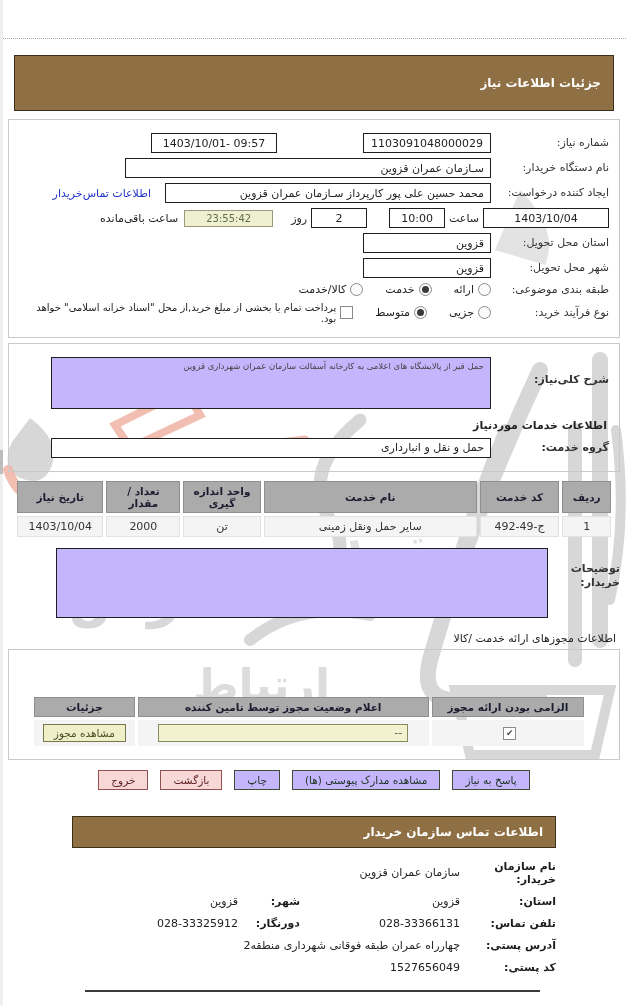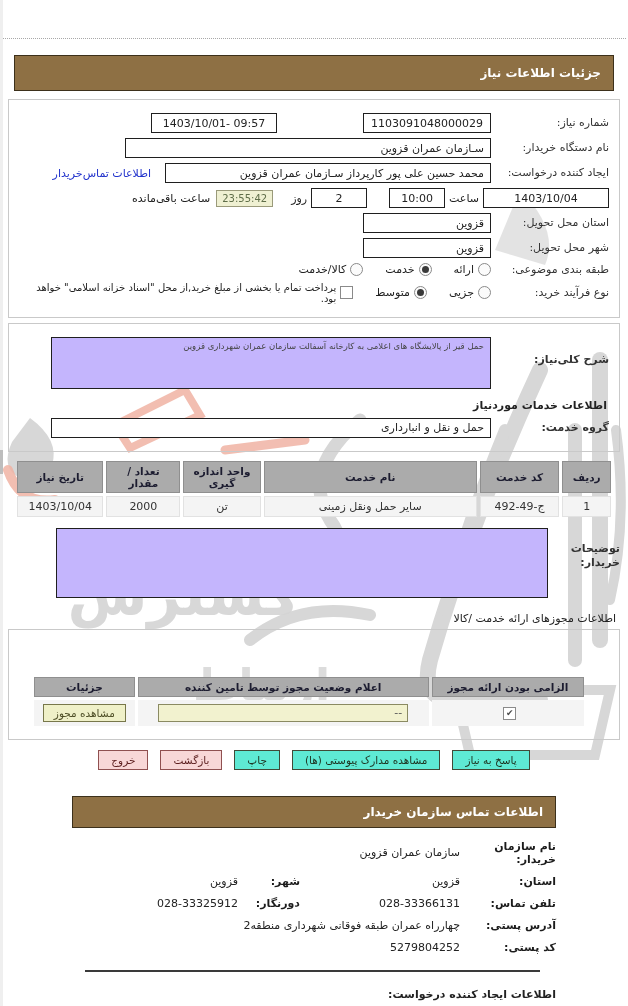--- a/index.html
+++ b/index.html
@@ -8,35 +8,35 @@
     font-family:"DejaVu Sans",sans-serif;font-size:11px;color:#222;overflow:hidden;
   }
   .watermark{position:absolute;inset:0;z-index:0;pointer-events:none;}
   .content{position:relative;z-index:1;}
   .scrollstrip{position:absolute;right:auto;left:0;top:0;width:3px;height:100%;background:#efefef;z-index:2;}
   .scrollthumb{position:absolute;left:0;top:450px;width:3px;height:24px;background:#bdbdbd;}
 
   .topline{height:38px;border-bottom:1px dotted #a8a8a8;margin:0 2px;}
 
   .bar{background:#8e7044;border:1px solid #3c301b;color:#fff;font-weight:bold;font-size:12px;
-       padding:10px 12px;box-sizing:border-box;}
+       padding:20px 12px;box-sizing:border-box;}
   .bar1{margin:16px 14px 8px 14px;}
   .bar2{margin:26px 72px 12px 72px;padding:8px 12px;}
 
   .panel{border:1px solid #c9c9c9;margin:5px 8px;padding:8px 10px;box-sizing:border-box;background:transparent;}
 
   .frow{display:flex;align-items:center;margin:5px 0;}
   .flabel{width:112px;min-width:112px;padding-left:6px;color:#333;line-height:1.25;}
   .box{border:1px solid #1f1f1f;background:#fff;height:20px;display:flex;align-items:center;
        padding:4px 6px;box-sizing:border-box;}
   .box.center{justify-content:center;}
   .num{direction:ltr;unicode-bidi:embed;}
   .link{color:#2233cc;cursor:pointer;margin-right:14px;white-space:nowrap;}
   .countdown{background:#eff0d2;border:1px solid #9a9a7a;color:#5f6e49;font-size:10px;
-             height:15px;display:flex;align-items:center;justify-content:center;padding:0 5px;direction:ltr;}
+             height:15px;display:flex;align-items:center;justify-content:center;padding:0 21px;direction:ltr;}
 
   .radio{width:11px;height:11px;border-radius:50%;border:1px solid #8a8a8a;background:#fbfbfb;
          display:inline-block;position:relative;margin-left:4px;flex:none;}
   .radio.on::after{content:"";position:absolute;inset:2px;border-radius:50%;background:#3a3a3a;}
   .cb{width:11px;height:11px;border:1px solid #8a8a8a;background:#fff;display:inline-flex;
       align-items:center;justify-content:center;font-size:9px;color:#4a4a4a;margin-left:4px;flex:none;}
   .cb.on::before{content:"✔";}
   .optgroup{display:flex;align-items:center;margin-left:22px;}
 
   textarea,.ta{border:1px solid #1f1f1f;background:#c4b5fd;resize:none;box-sizing:border-box;
@@ -53,21 +53,21 @@
 
   .lic-heading{margin:14px 12px 4px;color:#222;}
   .lic-panel{border:1px solid #c9c9c9;margin:4px 8px;padding:44px 8px 10px 8px;}
   table.lic{border-collapse:separate;border-spacing:3px;width:556px;margin:0 24px;}
   table.lic th{background:#ababab;border:1px solid #8f8f8f;color:#1c1c30;font-weight:bold;font-size:10.5px;padding:3px 4px;}
   table.lic td{background:#f4f4f4;text-align:center;padding:4px;}
   .status-input{background:#f2f2cf;border:1px solid #8a8a62;height:16px;width:238px;margin:0 auto;
       display:flex;align-items:center;padding:0 5px;color:#555;justify-content:flex-start;}
   .btn{display:inline-block;border:1px solid #4a4a4a;padding:3px 12px;font-size:10.5px;cursor:pointer;
       font-family:"DejaVu Sans",sans-serif;white-space:nowrap;}
-  .btn-green{background:#5eead4;border-color:#404b38;color:#1d3320;}
+  .btn-green{background:#c4b5fd;border-color:#404b38;color:#1d3320;}
   .btn-pink{background:#f8d7d7;border-color:#8f5050;color:#5c1f1f;}
   .btn-beige{background:#eff0c8;border-color:#77774a;color:#4f4f27;padding:2px 10px;}
   .actions{display:flex;justify-content:center;gap:12px;margin:10px 0 0 0;}
 
   .crow{display:flex;align-items:center;margin:9px 72px 9px 0;}
   .clabel{width:96px;min-width:96px;font-weight:bold;color:#1c1c1c;}
   .cvalue{width:150px;text-align:right;padding-left:10px;color:#222;}
   .clabel2{width:62px;min-width:62px;font-weight:bold;color:#1c1c1c;}
   .cvalue2{width:120px;text-align:right;color:#222;}
   .sep{border-top:2px solid #3a3a3a;margin:16px 88px 14px 85px;}
@@ -272,21 +272,21 @@
       <div class="cvalue num">028-33366131</div>
       <div class="clabel2">دورنگار:</div>
       <div class="cvalue2 num">028-33325912</div>
     </div>
     <div class="crow">
       <div class="clabel">آدرس پستی:</div>
       <div style="color:#222">چهارراه عمران طبقه فوقانی شهرداری منطقه2</div>
     </div>
     <div class="crow">
       <div class="clabel">کد پستی:</div>
-      <div class="cvalue num">5279804252</div>
+      <div class="cvalue num">1527656049</div>
     </div>
 
     <div class="sep"></div>
 
     <div class="subheading">اطلاعات ایجاد کننده درخواست:</div>
 
   </div>
 </div>
 
 </body></html>

